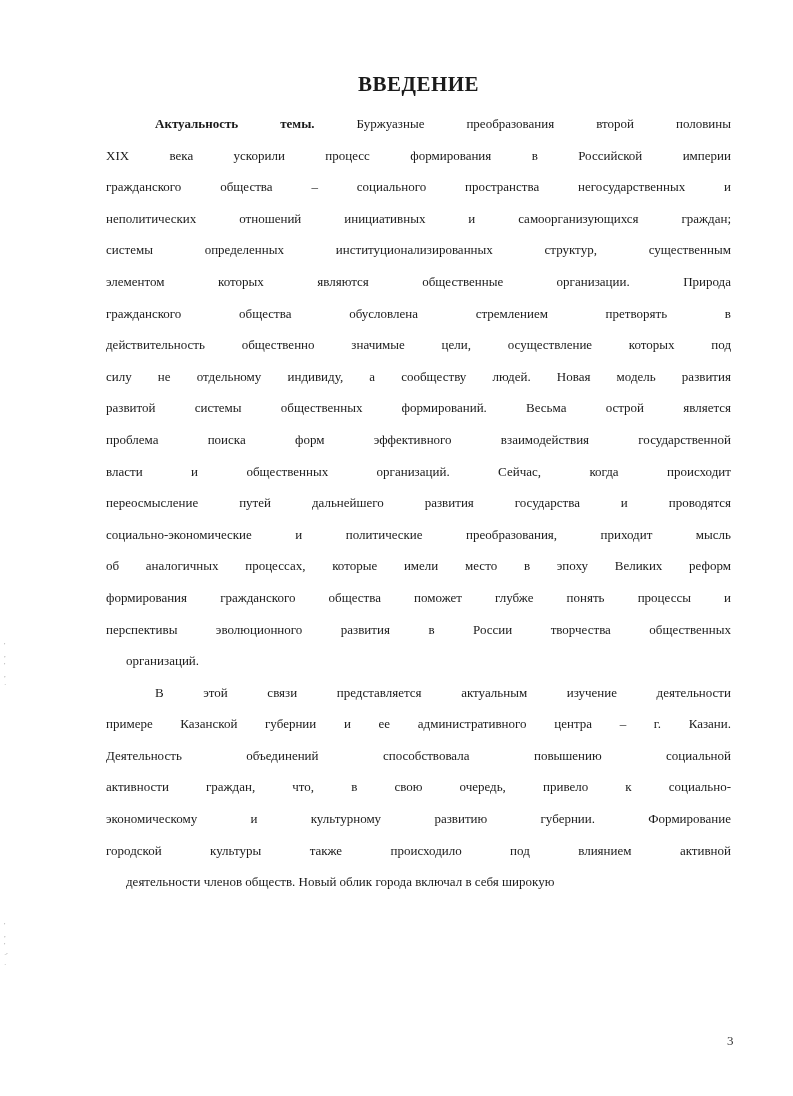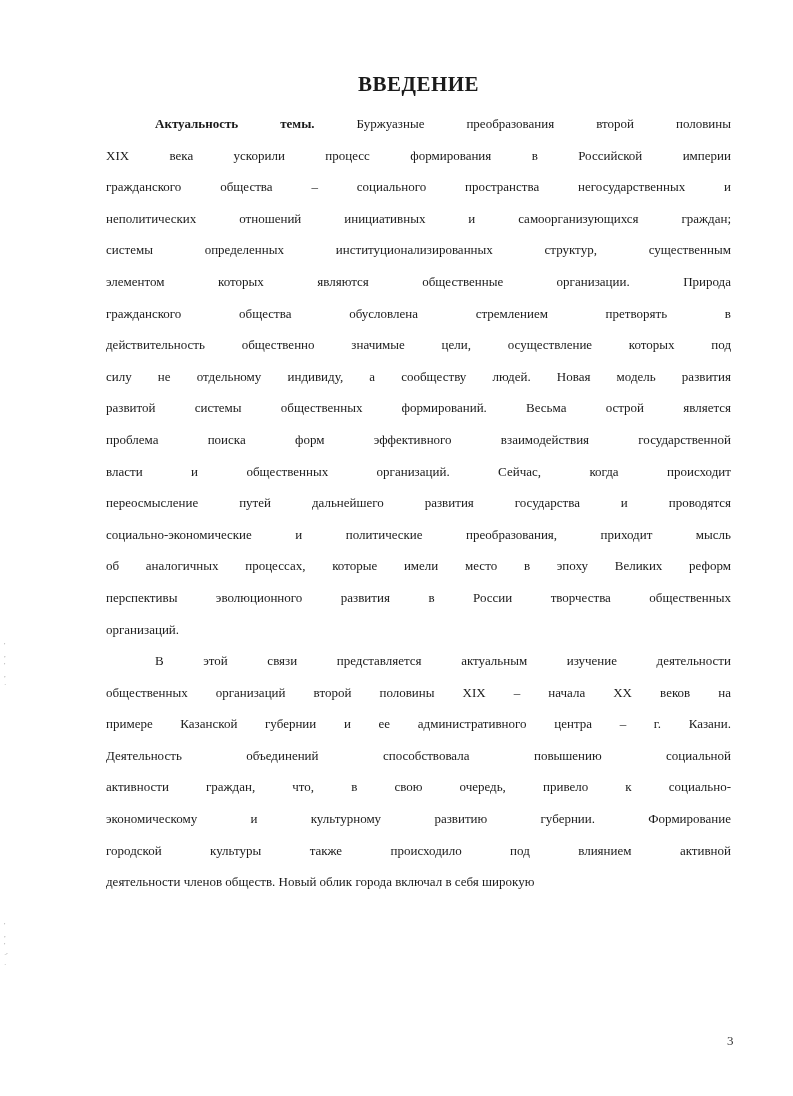--- a/index.html
+++ b/index.html
@@ -14,21 +14,21 @@
       text-align: center; font-weight: bold; font-size: 21px; letter-spacing: 0.5px;
       margin: 0; padding-left: 44px; box-sizing: border-box;
     }
     .body-text {
       position: absolute; left: 106px; top: 108px; width: 625px;
       font-size: 13px; line-height: 31.6px; text-align: justify;
     }
     .para { margin: 0; text-indent: 49px; }
     .lead { font-weight: bold; }
     .line { display: block; text-align: justify; text-align-last: justify; white-space: nowrap; }
-    .line.last { text-align-last: left; }
+    .line.last { text-align-last: left; margin-left: 20px; }
     .page-number {
       position: absolute; left: 727px; top: 1033px; font-size: 13px; color: #333;
     }
     .margin-marks {
       position: absolute; left: 4px; width: 10px; color: #999; font-size: 7px; line-height: 10px;
     }
   </style>
 </head>
 <body>
 
@@ -45,26 +45,26 @@
         <span class="line">элементом которых являются общественные организации. Природа</span>
         <span class="line">гражданского общества обусловлена стремлением претворять в</span>
         <span class="line">действительность общественно значимые цели, осуществление которых под</span>
         <span class="line">силу не отдельному индивиду, а сообществу людей. Новая модель развития</span>
         <span class="line">развитой системы общественных формирований. Весьма острой является</span>
         <span class="line">проблема поиска форм эффективного взаимодействия государственной</span>
         <span class="line">власти и общественных организаций. Сейчас, когда происходит</span>
         <span class="line">переосмысление путей дальнейшего развития государства и проводятся</span>
         <span class="line">социально-экономические и политические преобразования, приходит мысль</span>
         <span class="line">об аналогичных процессах, которые имели место в эпоху Великих реформ</span>
+        <span class="line">формирования гражданского общества поможет глубже понять процессы и</span>
         <span class="line">перспективы эволюционного развития в России творчества общественных</span>
         <span class="line last">организаций.</span>
       </p>
     <p class="para" id="p1" style="text-indent: 0px;">
         <span class="line" style="padding-left: 49px;">В этой связи представляется актуальным изучение деятельности</span>
-        <span class="line">общественных организаций второй половины XIX – начала XX веков на</span>
         <span class="line">примере Казанской губернии и ее административного центра – г. Казани.</span>
         <span class="line">Деятельность объединений способствовала повышению социальной</span>
         <span class="line">активности граждан, что, в свою очередь, привело к социально-</span>
         <span class="line">экономическому и культурному развитию губернии. Формирование</span>
         <span class="line">городской культуры также происходило под влиянием активной</span>
         <span class="line last">деятельности членов обществ. Новый облик города включал в себя широкую</span>
       </p>
   </div>
 
   <div class="margin-marks" style="top:640px;">′<br>,<br>′<br>,<br>·</div>

